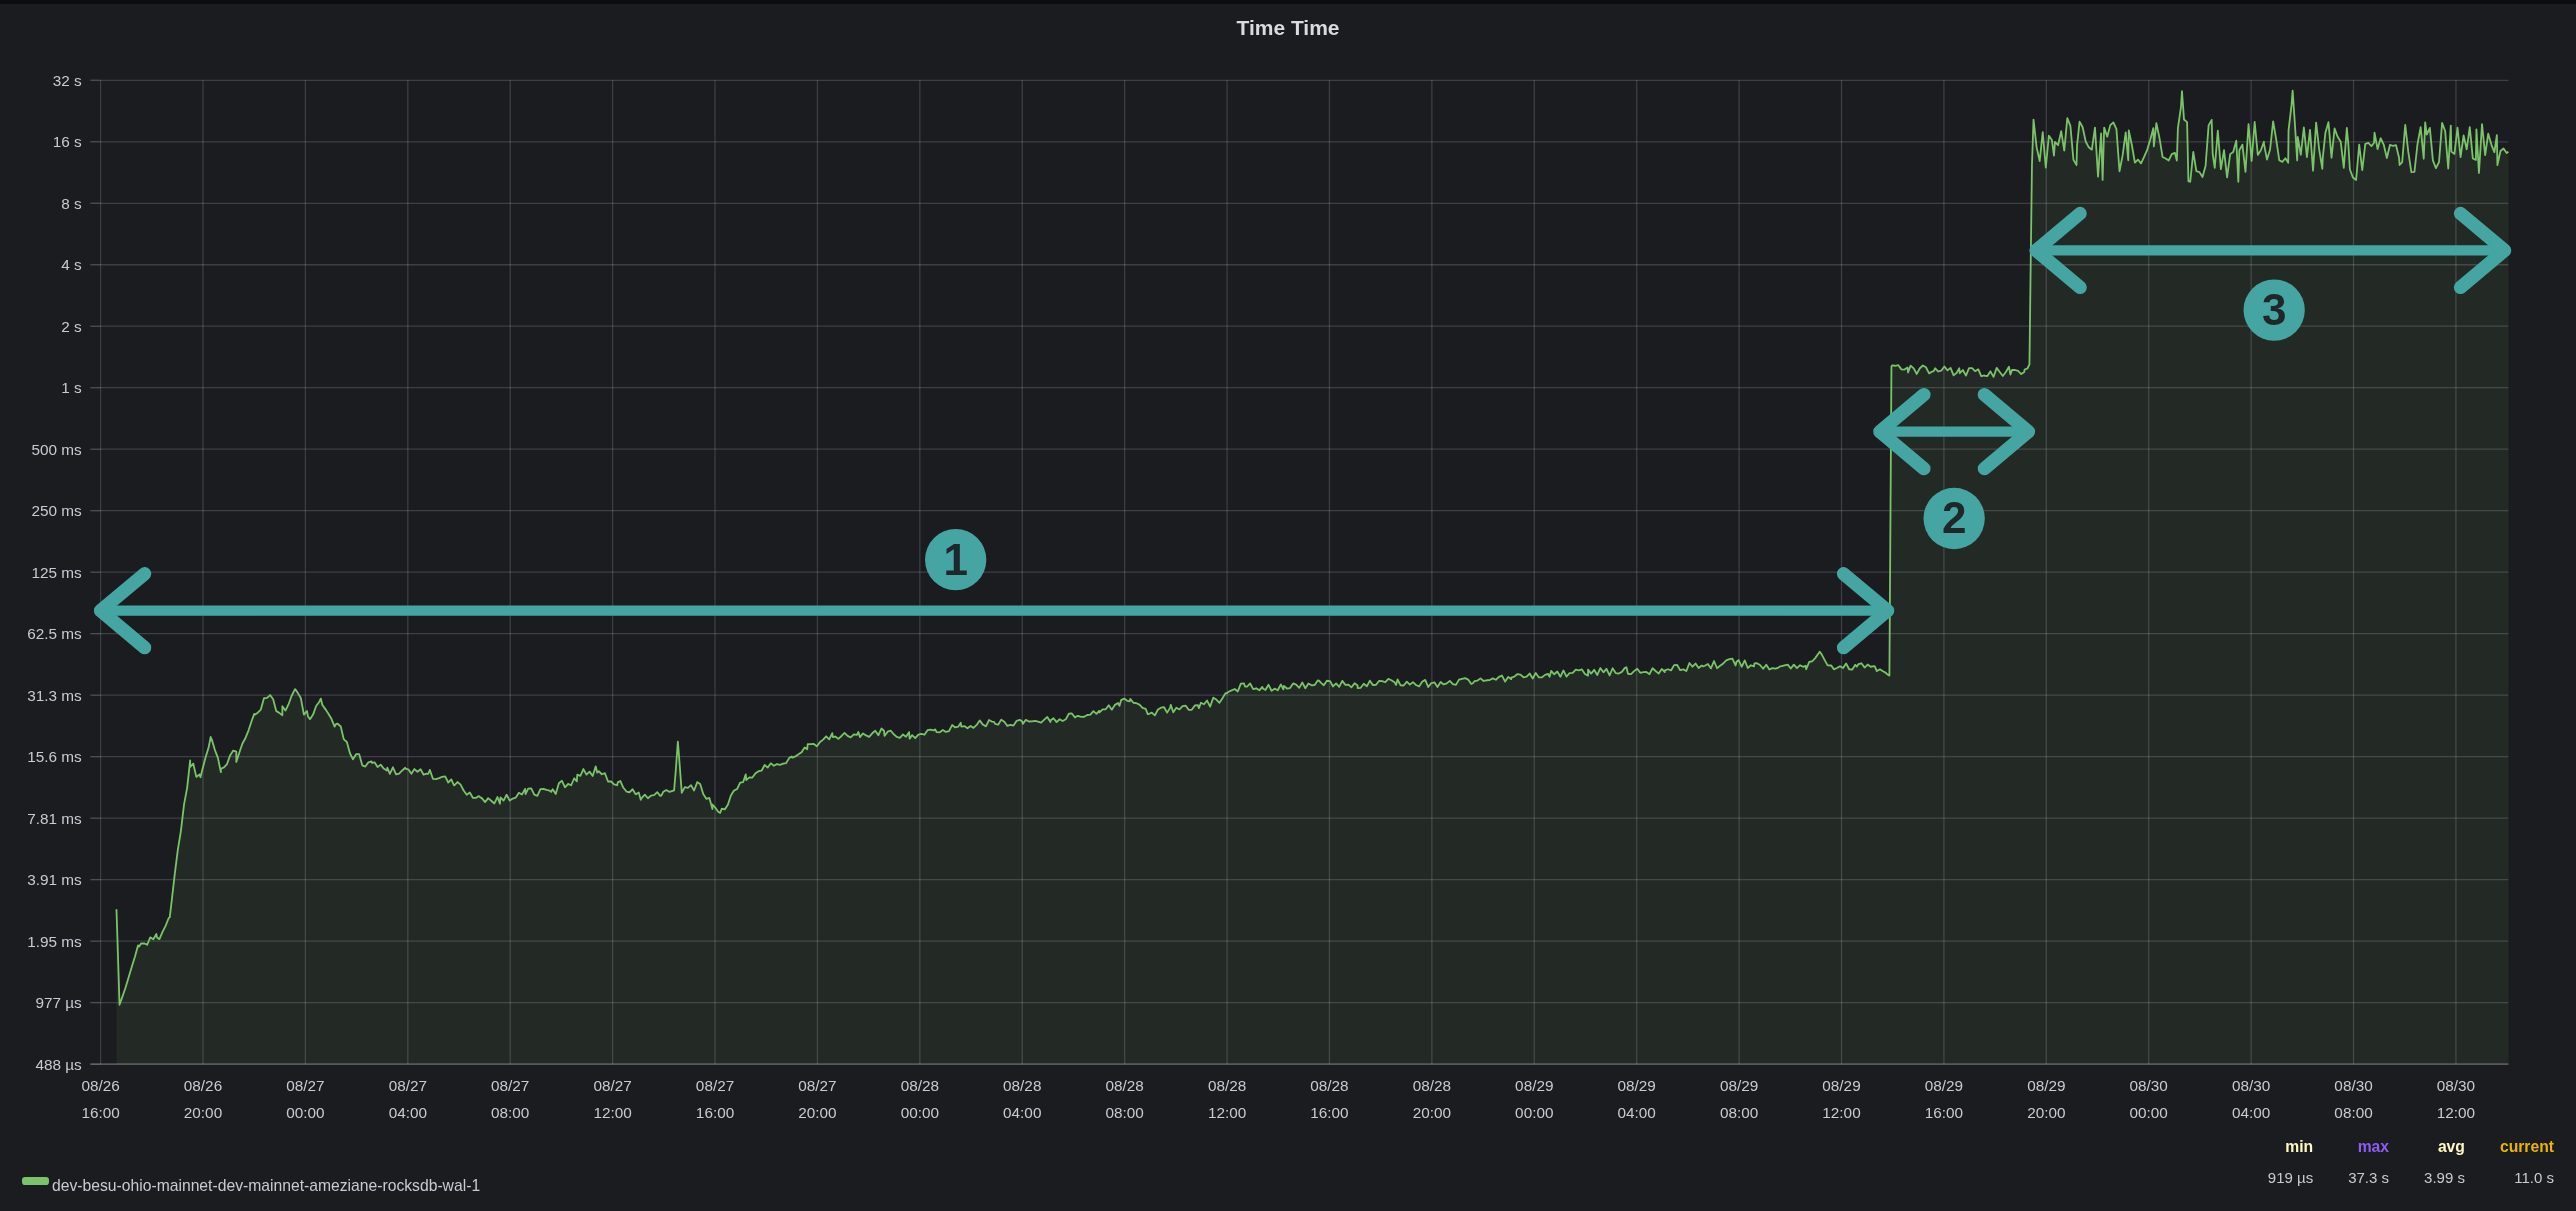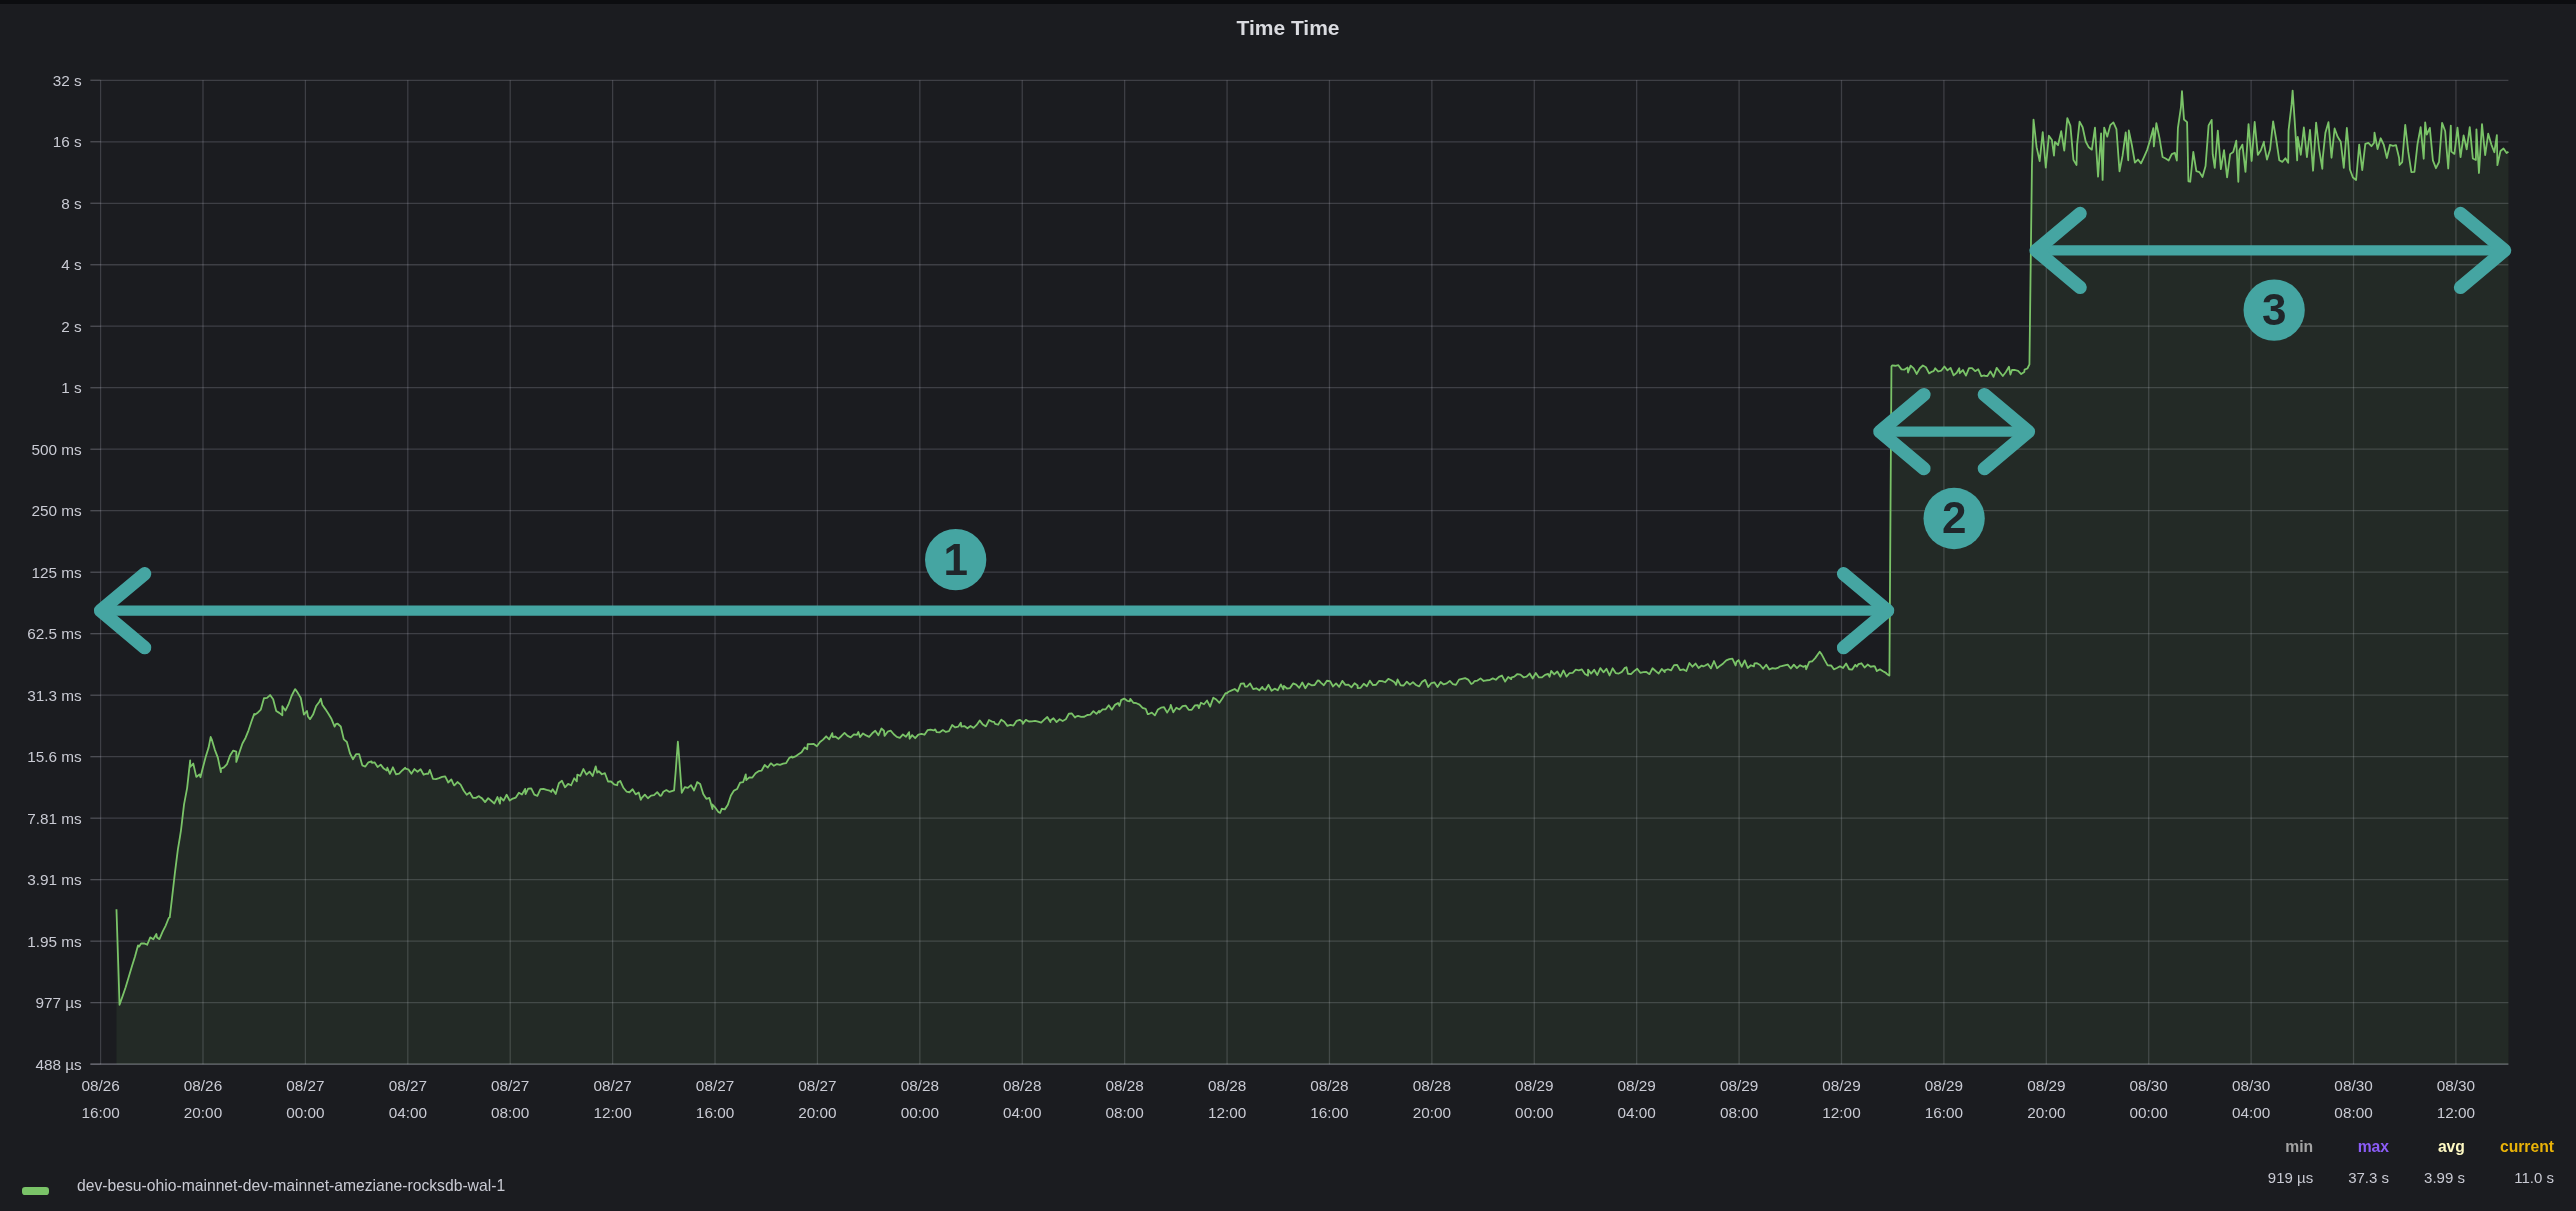--- a/index.html
+++ b/index.html
@@ -8,21 +8,21 @@
     background:#1b1c20;
     font-family:"Liberation Sans", sans-serif;
   }
   .top-strip{position:absolute;left:0;top:0;width:100%;height:3.9px;background:#0c0d10;}
   .panel-title{
     position:absolute;left:0;right:0;top:15.7px;text-align:center;
     font-size:21px;font-weight:bold;color:#dadbe0;
   }
   #chart-svg{position:absolute;left:0;top:0;}
   .legend-series{
-    position:absolute;left:22px;top:1177px;display:flex;align-items:flex-end;gap:28px;
+    position:absolute;left:22px;top:1177px;display:flex;align-items:flex-start;gap:3px;
   }
   .legend-swatch{width:27px;height:7.9px;border-radius:3.1px;background:#7ac368;display:inline-block;}
   .legend-name{font-size:15.7px;color:#c9cad3;}
   .legend-stats{
     position:absolute;right:22px;top:1138px;
     display:grid;grid-template-columns:repeat(4,auto);column-gap:35px;row-gap:12.6px;
     justify-items:end;align-items:center;
   }
   .stat-header{font-size:15.7px;font-weight:bold;color:#4f9fe0;cursor:pointer;}
   .stat-value{font-size:15px;color:#c9cad3;}
@@ -185,21 +185,21 @@
       <text x="2893.9074960127596" y="413.41755774350565" text-anchor="middle" font-size="56" font-weight="bold" fill="#20262a" stroke="none">3</text>
     </svg>
   </div>
 
 <div class="legend-series">
   <span class="legend-swatch" style="background: rgb(122, 195, 104);"></span>
   <span class="legend-name">dev-besu-ohio-mainnet-dev-mainnet-ameziane-rocksdb-wal-1</span>
 </div>
 
 <div class="legend-stats">
-  <span class="stat-header" style="color: #a3a3a3;">min</span>
+  <span class="stat-header" style="color: #fef9c3;">min</span>
   <span class="stat-header" style="color: #8b5cf6;">max</span>
   <span class="stat-header" style="color: #fef9c3;">avg</span>
   <span class="stat-header" style="color: #eab308;">current</span>
   <span class="stat-value">919 µs</span>
   <span class="stat-value">37.3 s</span>
   <span class="stat-value">3.99 s</span>
   <span class="stat-value">11.0 s</span>
 </div>
 
 

